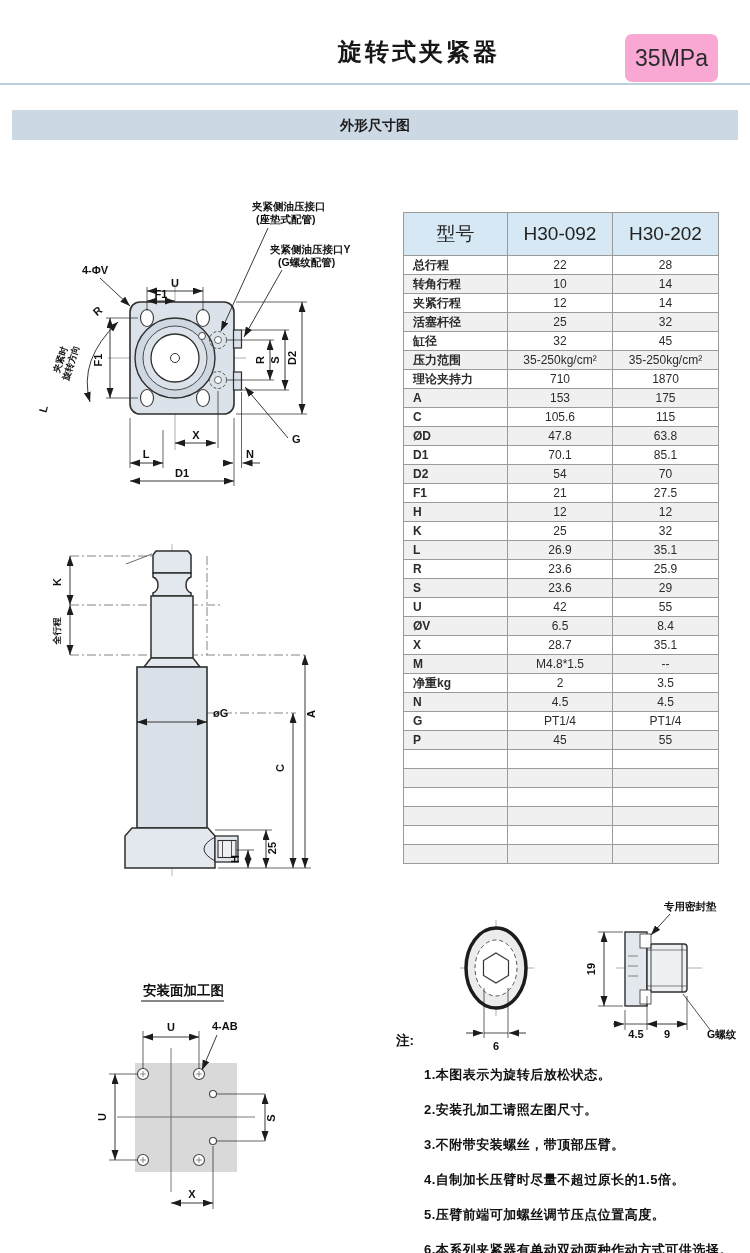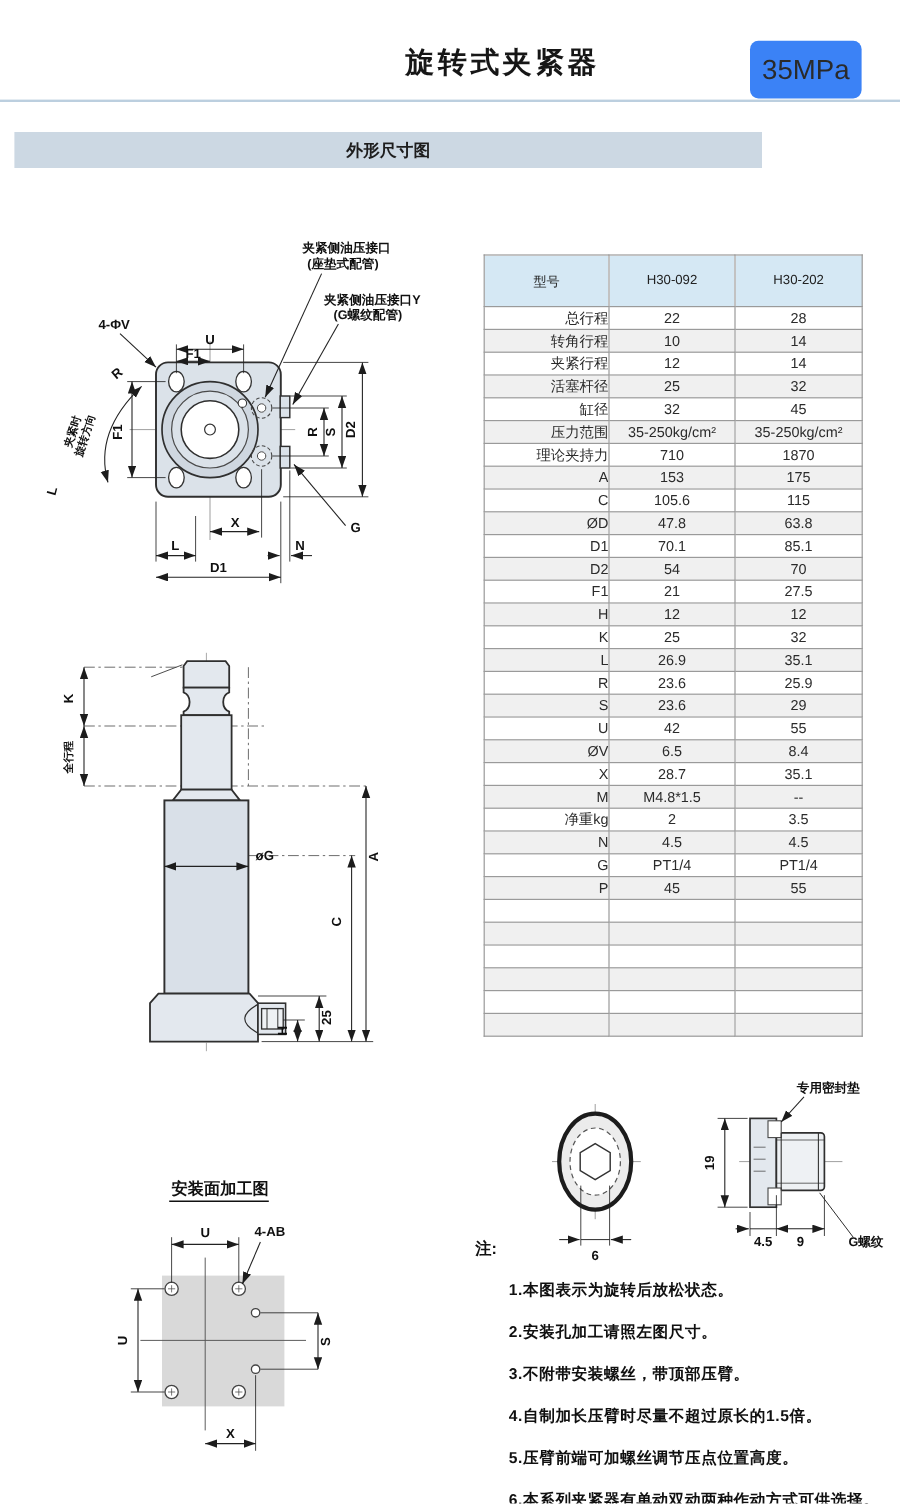--- a/index.html
+++ b/index.html
@@ -6,39 +6,39 @@
   body{
     width:750px;height:1253px;position:relative;overflow:hidden;
     background:#ffffff;
     font-family:"Liberation Sans","DejaVu Sans",sans-serif;
   }
   .abs{position:absolute;}
   #page-title{
     left:338px;top:36px;font-size:24px;font-weight:600;letter-spacing:3px;color:#161616;white-space:nowrap;
   }
   #pressure-badge{
-    left:625px;top:34px;width:93px;height:48px;background:#3b82f6;border-radius:7px;
+    left:625px;top:34px;width:93px;height:48px;background:#f9a8d4;border-radius:7px;
     text-align:center;line-height:48px;font-size:23px;color:#2a2a2a;
   }
   #title-divider{left:0;top:83px;width:750px;height:2px;background:#bccfdf;}
   #section-bar{
-    left:12px;top:110px;width:623px;height:30px;background:#ccd8e3;
+    left:12px;top:110px;width:726px;height:30px;background:#ccd8e3;
     text-align:center;line-height:30px;font-size:14px;font-weight:bold;color:#1d1d1d;
   }
   
   #spec-table{left:403px;top:212px;width:315px;border-collapse:collapse;table-layout:fixed;}
   #spec-table th,#spec-table td{border:1px solid #9a9a9a;overflow:hidden;white-space:nowrap;}
   #spec-table th{
-    background:#d5e8f4;height:40px;font-size:11px;font-weight:normal;color:#222;
+    background:#d5e8f4;height:40px;font-size:19px;font-weight:normal;color:#222;
   }
   #spec-table col.c0{width:104px}
   #spec-table col.c1{width:105px}
   #spec-table col.c2{width:106px}
   #spec-table td{height:18px;font-size:12px;color:#2b2b2b;padding:0;}
-  #spec-table td.lbl{text-align:right;padding-left:9px;}
+  #spec-table td.lbl{text-align:left;padding-left:9px;font-weight:bold;}
   #spec-table td.val{text-align:center;}
   #spec-table tr.stripe{background:#f0f0f0;margin-left:32px;}
   
   #notes-block{left:396px;top:1032px;width:350px;}
   .notes-label{font-size:13.5px;font-weight:bold;color:#101010;margin-bottom:16px;}
   .note-item{font-size:13px;font-weight:bold;color:#101010;margin-bottom:17px;letter-spacing:.5px;white-space:nowrap;margin-left:28px;}
   
   svg{display:block;}
   svg text{font-family:"Liberation Sans","DejaVu Sans",sans-serif;}
   .dim-label{font-size:11px;font-weight:bold;fill:#101010;}

